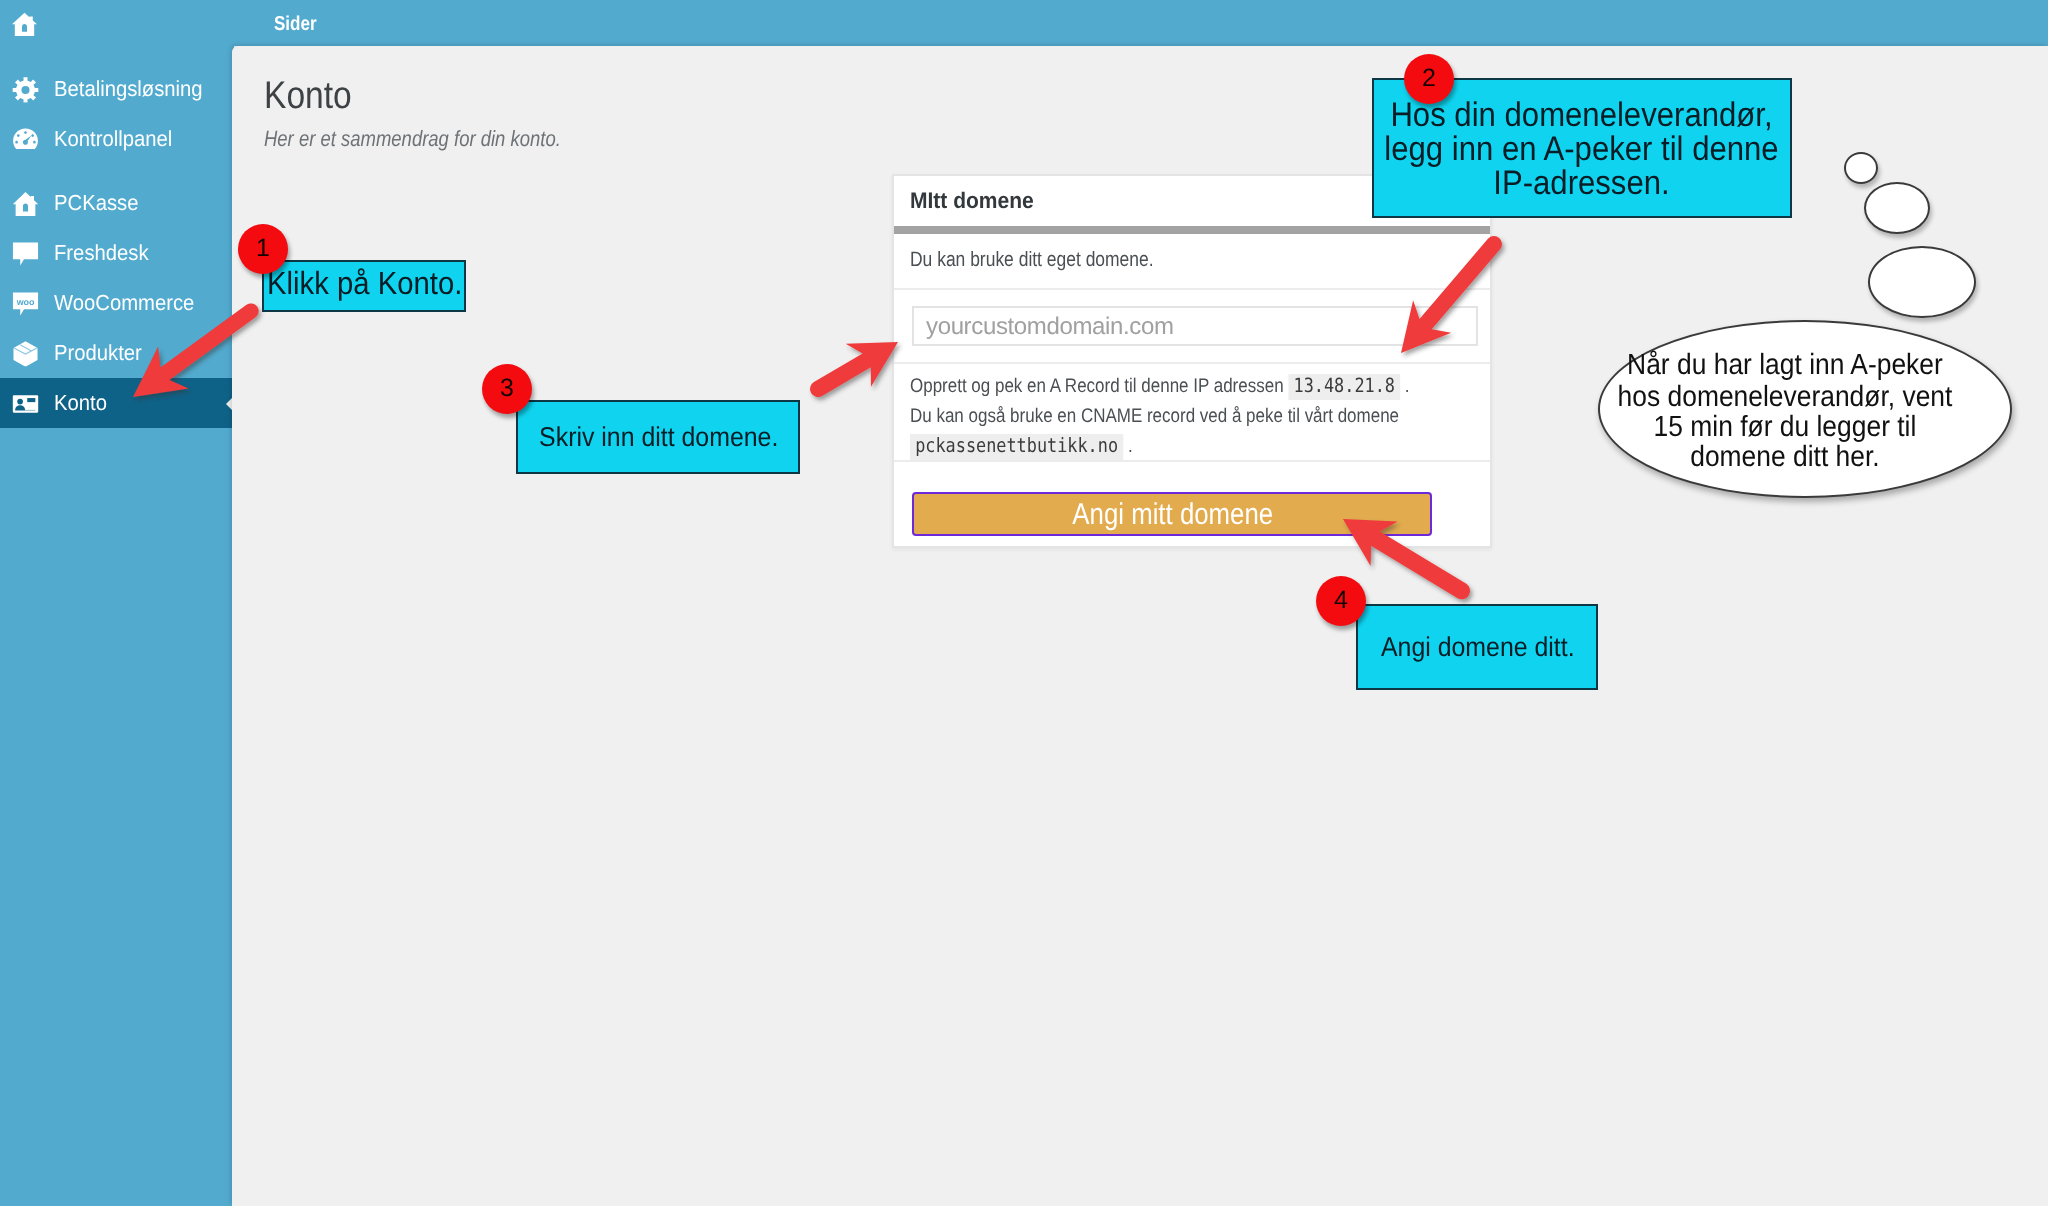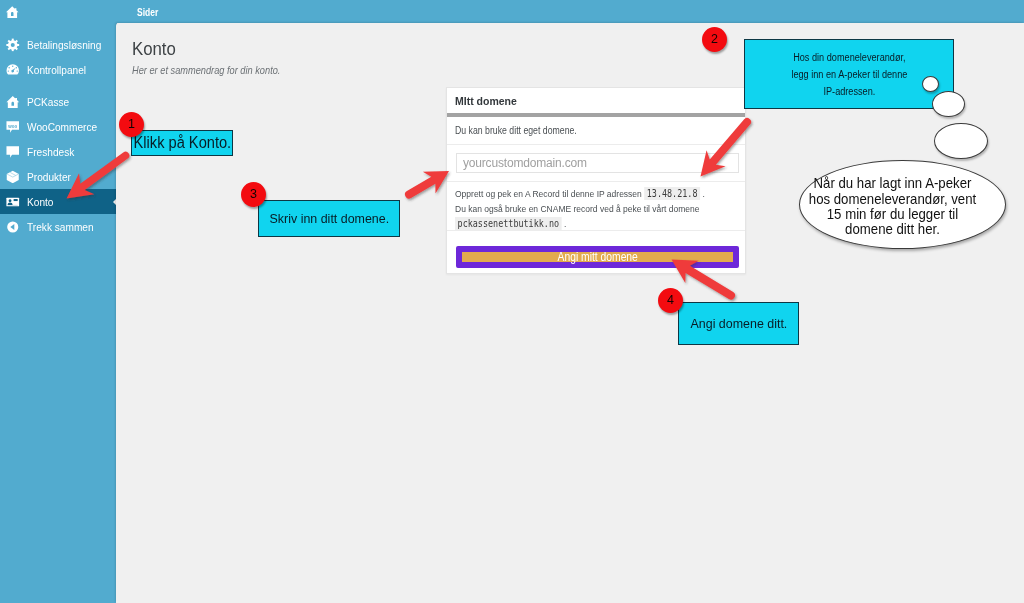--- a/index.html
+++ b/index.html
@@ -50,22 +50,22 @@
   .dom-input{position:absolute;left:9px;top:8px;width:283px;height:20px;
        border:1px solid #e3e3e3;background:#fff;font-size:12px;color:#9b9b9b;
        font-family:"Liberation Sans",sans-serif;padding:0 6px;box-sizing:border-box;}
   .dom-input::placeholder{color:#a0a0a0;letter-spacing:-0.18px;opacity:1;}
   .card-help{position:relative;padding:4px 9px 0px 8px;height:49px;box-sizing:border-box;border-bottom:1px solid #ececec;}
   .card-help p{margin:0;font-size:9.9px;color:#4a4f53;line-height:15px;
        transform:scaleX(.86);transform-origin:left center;white-space:nowrap;}
   .card-help code{font-family:"DejaVu Sans Mono",monospace;font-size:9.8px;background:#eeeeee;
        padding:1px 3px;color:#3b3b3b;letter-spacing:0;}
   .card-foot{position:relative;height:42px;}
-  .btn{position:absolute;left:9px;top:15px;width:283px;height:22px;background:#e2ab4e;
-       border:6px solid #6d28d9;border-radius:2px;color:#ffffff;font-size:12px;
+  .btn{position:absolute;left:9px;top:15px;width:260px;height:22px;background:#e2ab4e;
+       border:1px solid #6d28d9;border-radius:2px;color:#ffffff;font-size:15px;
        display:flex;align-items:center;justify-content:center;box-sizing:border-box;
        font-family:"Liberation Sans",sans-serif;}
   .btn span{display:inline-block;transform:scaleX(.86);}
 
   
   .anno{position:absolute;left:0;top:0;width:1024px;height:603px;pointer-events:none;}
   .callout{position:absolute;background:#10d4ef;border:1.3px solid #0d3744;
       color:#081d26;font-family:"Liberation Sans",sans-serif;
       display:flex;align-items:center;justify-content:center;text-align:center;
       box-sizing:border-box;}
@@ -106,54 +106,47 @@
       <div class="nav-gap"></div>
       <div class="nav-item">
         <svg class="ico" viewBox="0 0 20 20">
           <path fill="#fff" d="M10 1.1 0.6 10.2h2.1v8.7h14.6v-8.7h2.1l-3.1-3v-3.2h-2.5v0.8zM10 9.6c1.05 0 1.9.85 1.9 1.9v4.1H8.1v-4.1c0-1.05.85-1.9 1.9-1.9z"></path>
         </svg>
         <span class="lbl">PCKasse</span>
       </div>
       <div class="nav-item">
         <svg class="ico" viewBox="0 0 20 20">
           <path fill="#fff" d="M0.7 1.5h18.6v12.4H8.9l-2.8 4.6v-4.6H0.7z"></path>
+        </svg>
+        <span class="lbl">Freshdesk</span>
+      </div>
+      <div class="nav-item">
+        <svg class="ico" viewBox="0 0 20 20">
+          <path fill="#fff" d="M0.7 1.5h18.6v12.4H8.9l-2.8 4.6v-4.6H0.7z"></path>
           <text x="10" y="10.9" text-anchor="middle" font-family="Liberation Sans, sans-serif" font-size="6.6" font-weight="bold" fill="#52abcf">woo</text>
         </svg>
         <span class="lbl">WooCommerce</span>
-      </div>
-      <div class="nav-item">
-        <svg class="ico" viewBox="0 0 20 20">
-          <path fill="#fff" d="M0.7 1.5h18.6v12.4H8.9l-2.8 4.6v-4.6H0.7z"></path>
-        </svg>
-        <span class="lbl">Freshdesk</span>
       </div>
       <div class="nav-item">
         <svg class="ico" viewBox="0 0 20 20">
           <path fill="#fff" d="M10 0.6 1.1 5.5v9.0L10 19.4l8.9-4.9v-9.0z"></path>
           <path fill="none" stroke="#8ec9e0" stroke-width="0.9" d="M1.4 5.6 10 10.1l8.6-4.5M6.0 3.2l8.5 4.55"></path>
         </svg>
         <span class="lbl">Produkter</span>
       </div>
       <div class="nav-item active">
         <svg class="ico" viewBox="0 0 20 20">
           <rect x="0.6" y="3.6" width="18.8" height="12.8" rx="0.8" fill="#fff"></rect>
           <circle cx="6.0" cy="8.2" r="2.1" fill="#0f6287"></circle>
           <path fill="#0f6287" d="M6.0 10.9c-2.1 0-3.6 1.3-3.6 2.9v0.8h7.2v-0.8c0-1.6-1.5-2.9-3.6-2.9z"></path>
           <rect x="11.3" y="5.6" width="6.0" height="3.0" fill="#0f6287"></rect>
           <rect x="2.4" y="14.3" width="14.9" height="0.9" fill="#0f6287" opacity=".35"></rect>
         </svg>
         <span class="lbl">Konto</span>
         <span class="notch"></span>
-      </div>
-      <div class="nav-item">
-        <svg class="ico" viewBox="0 0 20 20">
-          <circle cx="10" cy="10" r="8.2" fill="#fff"></circle>
-          <path fill="#52abcf" d="M12.3 5.6 6.4 10l5.9 4.4z"></path>
-        </svg>
-        <span class="lbl">Trekk sammen</span>
       </div>
     </div>
   </div>
 
   <div class="topbar">
     <span class="t">Sider</span>
   </div>
 
   <div class="content">
     <div class="page-title">Konto</div>
@@ -194,21 +187,21 @@
         <path d="M 406.97,191.05 L 431.31,176.76 L 422.84,171.87 L 449.00,171.00 L 435.50,193.43 L 435.36,183.65 L 411.03,197.95 A 4.00,4.00 0 0 1 406.97,191.05 Z"></path>
         <path d="M 750.04,124.60 L 715.85,164.67 L 725.59,166.36 L 700.50,176.50 L 706.57,150.13 L 709.76,159.48 L 743.96,119.40 A 4.00,4.00 0 0 1 750.04,124.60 Z"></path>
         <path d="M 728.83,299.09 L 685.55,272.91 L 685.30,283.05 L 671.50,259.50 L 698.76,260.80 L 689.90,265.72 L 733.17,291.91 A 4.20,4.20 0 0 1 728.83,299.09 Z"></path>
       </g>
     </svg>
     <div class="callout" style="left:131px;top:130px;width:102px;height:26px;font-size:16px;">
         <span>Klikk på Konto.</span>
       </div>
     <div class="badge" style="left:119px;top:112px;width:25px;height:25px;font-size:12.5px;">1</div>
 
-    <div class="callout" style="left:744px;top:39px;width:210px;height:70px;font-size:10px;line-height:17px;">
+    <div class="callout" style="left:686px;top:39px;width:210px;height:70px;font-size:17px;line-height:17px;">
         <span>Hos din domeneleverandør,<br>legg inn en A-peker til denne<br>IP-adressen.</span>
       </div>
     <div class="badge" style="left:702px;top:27px;width:25px;height:25px;font-size:12.5px;">2</div>
 
     <div class="callout" style="left:258px;top:200px;width:142px;height:37px;font-size:13.6px;">
         <span>Skriv inn ditt domene.</span>
       </div>
     <div class="badge" style="left:241px;top:182px;width:25px;height:25px;font-size:12.5px;">3</div>
 
     <div class="callout" style="left:678px;top:302px;width:121px;height:43px;font-size:13.6px;">

